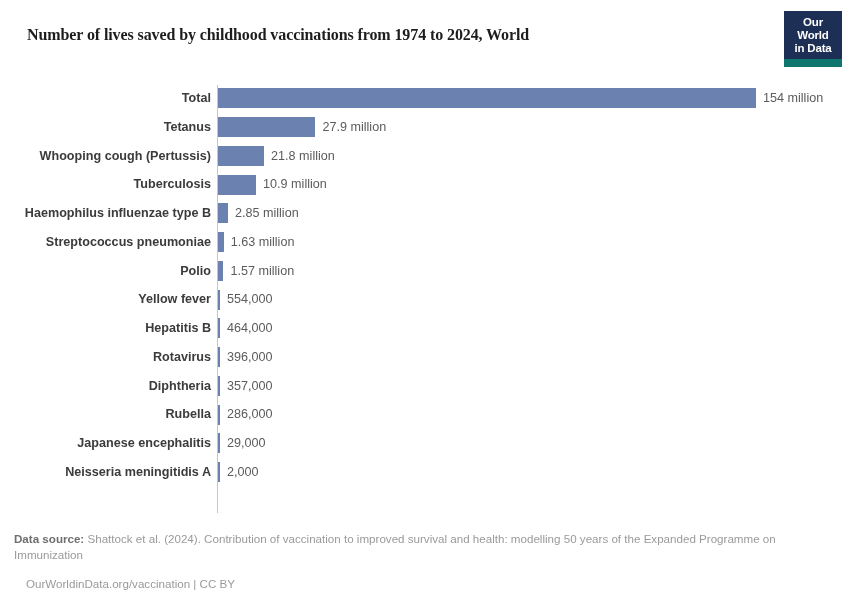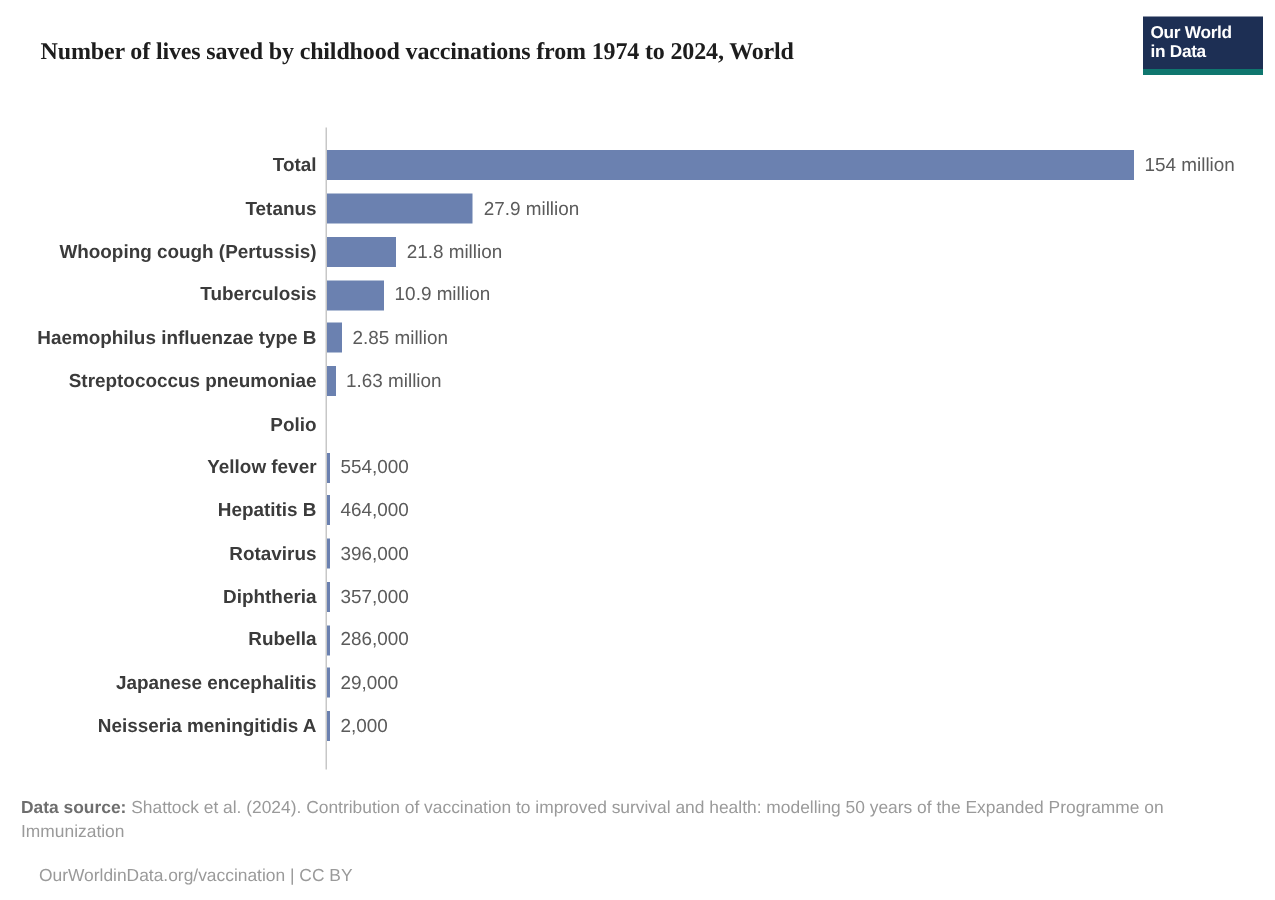--- a/index.html
+++ b/index.html
@@ -35,25 +35,26 @@
     font-weight: 700;
     color: #1d1d1d;
     line-height: 1.28;
     letter-spacing: -0.1px;
     margin: 13px;
   }
   .logo {
     position: absolute;
     right: 8px;
     top: 11px;
-    width: 80px;
+    width: 58px;
     background: #1d2f54;
-    border-bottom: 4px solid #0f766e;
+    border-bottom: 8px solid #0f766e;
     padding: 5px 5px 4px 5px;
     box-sizing: border-box;
+    text-align: center;
   }
   .logo-line {
     display: block;
     color: #ffffff;
     font-size: 11.5px;
     font-weight: 700;
     line-height: 1.12;
     letter-spacing: -0.2px;
   }
 
@@ -69,21 +70,21 @@
     position: absolute;
     left: 217px;
     top: 1px;
     width: 1px;
     height: 428px;
     background: #c7c7c7;
   }
   .rows {
     position: absolute;
     left: 0;
-    top: 12px;
+    top: 0;
     width: 850px;
   }
   .row {
     position: relative;
     height: 28.75px;
     width: 850px;
   }
   .row-label {
     position: absolute;
     right: 639px;           
@@ -194,20 +195,24 @@
         </div>
         <div class="row">
           <div class="row-label">Streptococcus pneumoniae</div>
           <div class="bar-wrap">
             <div class="bar" style="width: 5.69px; background: rgb(107, 129, 176);"></div>
             <span class="bar-value">1.63 million</span>
           </div>
         </div>
         <div class="row">
           <div class="row-label">Polio</div>
+          <div class="bar-wrap">
+            <div class="bar" style="width: 5.48px; background: rgb(107, 129, 176);"></div>
+            <span class="bar-value">1.57 million</span>
+          </div>
         </div>
         <div class="row">
           <div class="row-label">Yellow fever</div>
           <div class="bar-wrap">
             <div class="bar" style="width: 2px; background: rgb(107, 129, 176);"></div>
             <span class="bar-value">554,000</span>
           </div>
         </div>
         <div class="row">
           <div class="row-label">Hepatitis B</div>

